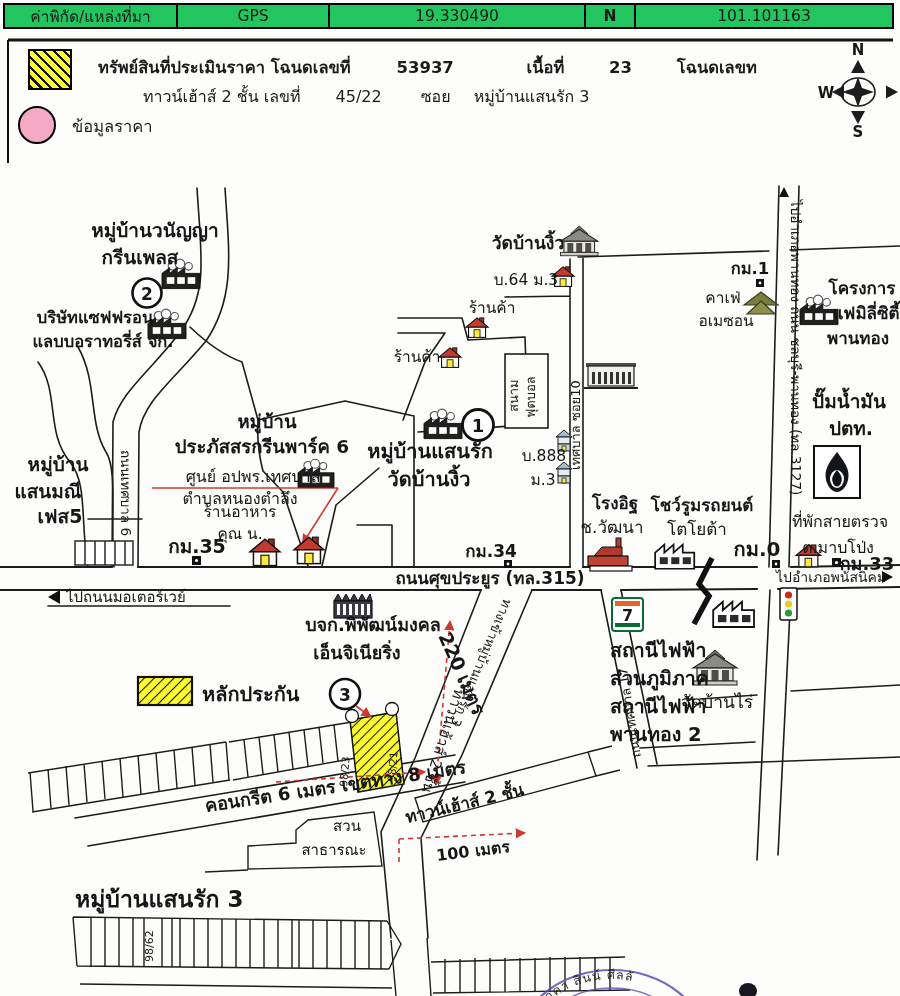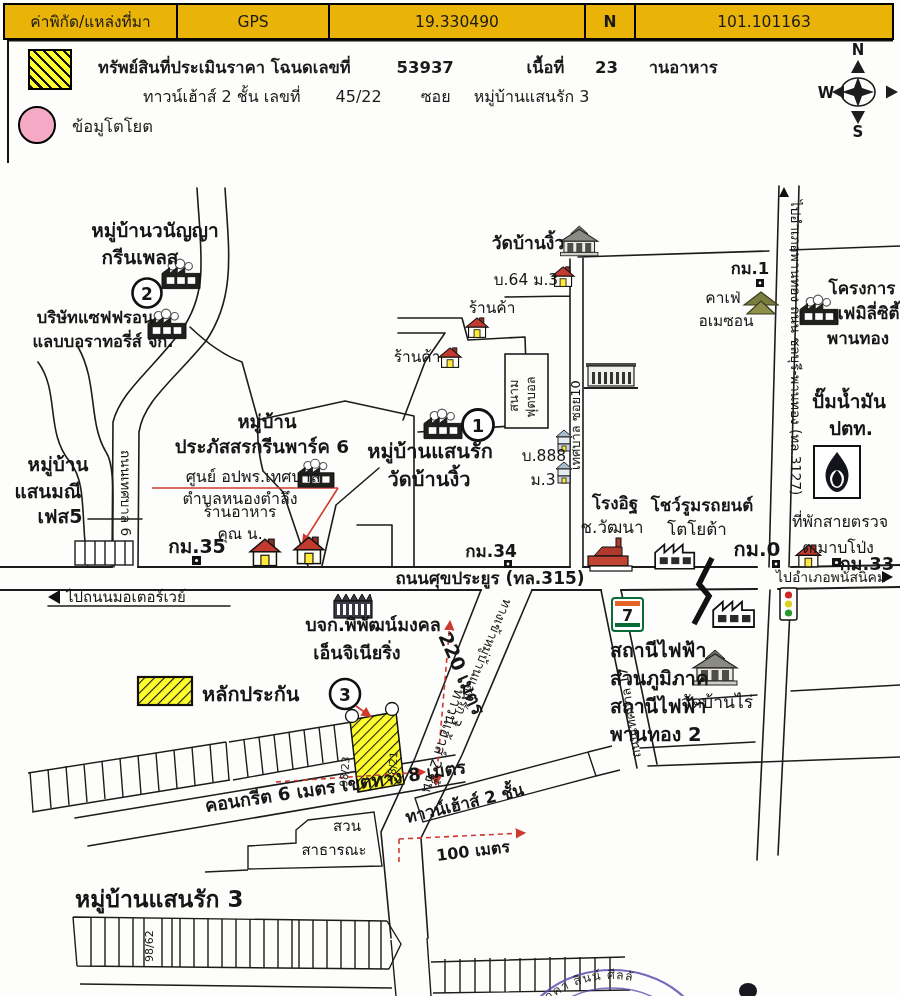--- a/index.html
+++ b/index.html
@@ -1,24 +1,24 @@
 <!DOCTYPE html>
 <html><head>
 <meta charset="utf-8">
 <style>
   html,body{margin:0;padding:0;background:#e8e8e8}
   .sheet{position:relative;width:900px;height:996px;background:#fdfdfb;overflow:hidden;
          font-family:"DejaVu Sans",sans-serif;color:#1a1a1a}
-  .hdr{position:absolute;left:3px;top:3px;width:891px;height:37px;display:flex;
-       border:2.5px solid #000;box-sizing:border-box;font-size:15.5px;font-weight:500;background:#eab308}
+  .hdr{position:absolute;left:3px;top:3px;width:891px;height:26px;display:flex;
+       border:2.5px solid #000;box-sizing:border-box;font-size:15.5px;font-weight:500;background:#22c55e}
   .hdr>div{display:flex;align-items:center;justify-content:center;border-right:2.5px solid #000;box-sizing:border-box;white-space:nowrap}
   .hc1{width:173px}.hc2{width:152px}.hc3{width:256px}.hc4{width:50px;font-weight:700}.hc5{flex:1;border-right:none!important}
   .lg1{position:absolute;left:98px;top:54px;font-size:16.5px;font-weight:600;white-space:nowrap}
   .lg2{position:absolute;left:143px;top:84px;font-size:16px;font-weight:500;white-space:nowrap}
-  .m60{margin-left:40px}.m45{margin-left:67px}.m25{margin-left:25px}
+  .m60{margin-left:40px}.m45{margin-left:67px}.m25{margin-left:39px}
   .m16{margin-left:0}.m30{margin-left:30px}.m34{margin-left:34px}.m18{margin-left:18px}
   .swatch{position:absolute;left:28px;top:49px;width:40px;height:37px;border:2.5px solid #000;
           background-color:#ffff2e;
           background-image:repeating-linear-gradient(45deg,#15150f 0 2.2px,transparent 2.2px 7px)}
   .pinkc{position:absolute;left:18px;top:106px;width:34px;height:34px;border:2.5px solid #000;border-radius:50%;background:#f5a9c5}
   .pinkl{position:absolute;left:72px;top:113px;font-size:16.5px;font-weight:500}
   svg.map{position:absolute;left:0;top:0}
   svg text{font-family:"DejaVu Sans",sans-serif;fill:#161616}
   .compass{position:absolute;left:818px;top:40px}
 </style>
@@ -342,31 +342,31 @@
   <div class="hc4">N</div>
   <div class="hc5">101.101163</div>
 </div>
 
 <div class="swatch"></div>
 <div class="lg1">
   <span>ทรัพย์สินที่ประเมินราคา โฉนดเลขที่</span>
   <span class="m60">53937</span>
   <span class="m45">เนื้อที่</span>
   <span class="m25">23</span>
-  <span class="m25">านอาหาร</span>
+  <span class="m25">โฉนดเลขท</span>
 </div>
 <div class="lg2">
   <span>ทาวน์เฮ้าส์ 2 ชั้น</span>
   <span class="m16">เลขที่</span>
   <span class="m30">45/22</span>
   <span class="m34">ซอย</span>
   <span class="m18">หมู่บ้านแสนรัก 3</span>
 </div>
 <div class="pinkc"></div>
-<div class="pinkl">ข้อมูโตโยต</div>
+<div class="pinkl">ข้อมูลราคา</div>
 
 <svg class="compass" width="82" height="98" viewBox="0 0 82 98">
   <text x="40" y="15" text-anchor="middle" font-size="15" font-weight="700">N</text>
   <polygon points="40,20 33,33 47,33" fill="#1d1d1d"></polygon>
   <ellipse cx="40" cy="52" rx="17" ry="14" fill="none" stroke="#1d1d1d" stroke-width="1.6"></ellipse>
   <polygon points="40,37 44,48 56,52 44,56 40,67 36,56 24,52 36,48" fill="#1d1d1d"></polygon>
   <text x="8" y="58" text-anchor="middle" font-size="15" font-weight="700">W</text>
   <polygon points="14,52 26,45.5 26,58.5" fill="#1d1d1d"></polygon>
   <polygon points="80,52 68,45.5 68,58.5" fill="#1d1d1d"></polygon>
   <polygon points="40,84 33,71 47,71" fill="#1d1d1d"></polygon>

